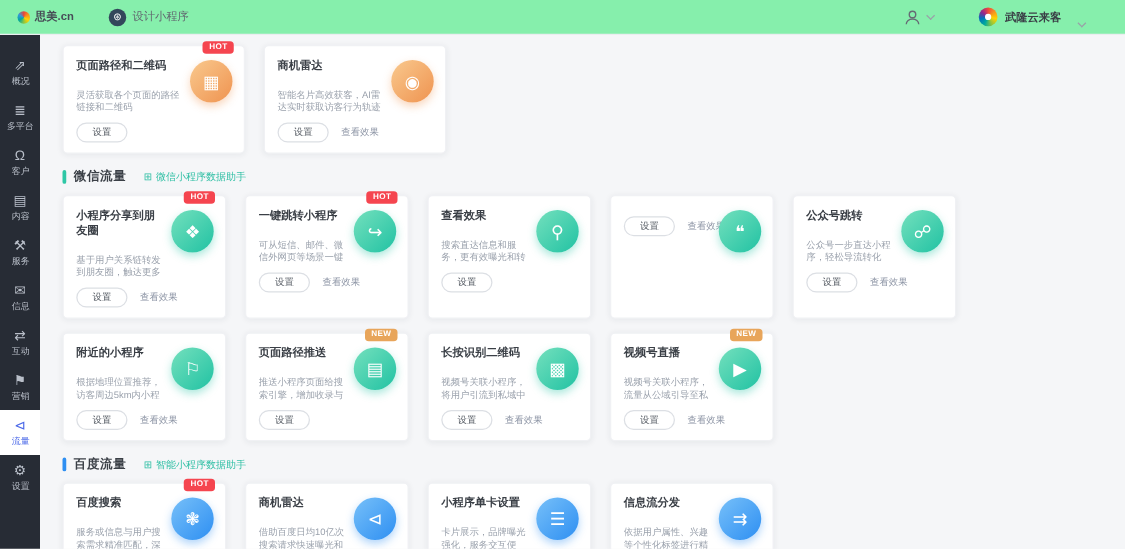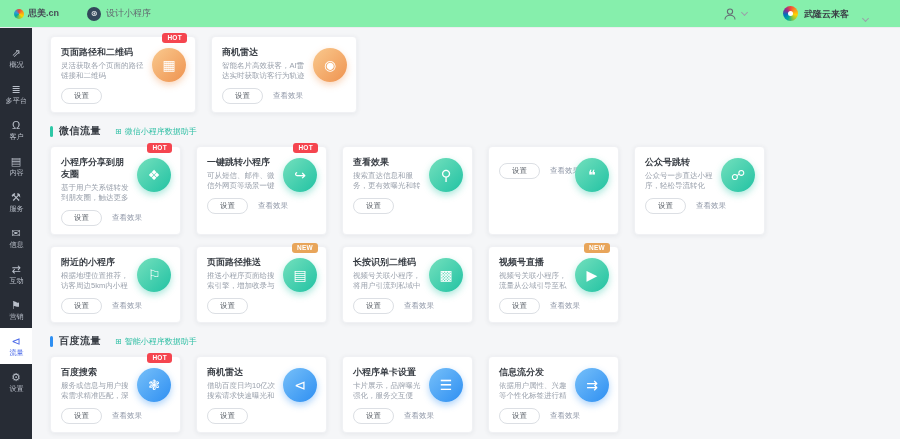--- a/index.html
+++ b/index.html
@@ -44,21 +44,21 @@
   .accent-bar { width:3px; height:11px; border-radius:2px; margin-right:6px; }
   .section-title { font-size:10px; font-weight:bold; color:#3a3f46; letter-spacing:.5px; }
   .section-link { display:flex; align-items:center; gap:3px; margin-left:14px; font-size:8px;
     color:#2fbfa4; cursor:pointer; text-decoration:none; }
   .link-icon { font-size:8px; }
   .cards-row { display:flex; gap:15px; margin-bottom:11px; }
   .card { background:#fff; border:1px solid #f0f1f4; border-radius:4px; position:relative;
     padding:9px 10px 8px; box-shadow:0 1px 5px rgba(30,40,60,.07); min-height:70px; }
   .card-body { padding-right:40px; }
   .card-title { font-size:9px; font-weight:bold; color:#3a3f46; line-height:12px; }
-  .card-desc { font-size:7.5px; color:#9aa1ac; line-height:10px; margin-top:3px; height:20px;
+  .card-desc { font-size:7.5px; color:#9aa1ac; line-height:10px; margin-top:13px; height:20px;
     overflow:hidden; }
   .card-icon { position:absolute; top:11px; right:9px; width:34px; height:34px; border-radius:50%;
     display:flex; align-items:center; justify-content:center; color:#fff; font-size:14px; }
   .badge { position:absolute; top:-4px; right:8px; font-size:6.5px; font-weight:bold; color:#fff;
     padding:1px 5px 2px; border-radius:3px; letter-spacing:.3px; }
   .card-actions { display:flex; align-items:center; margin-top:7px; }
   .btn-settings { border:1px solid #dcdfe4; border-radius:10px; padding:2px 12px; font-size:7.5px;
     color:#555b63; background:#fff; cursor:pointer; font-family:inherit; }
   .link-effect { font-size:7.5px; color:#8d95a5; margin-left:10px; cursor:pointer;
     text-decoration:none; }

